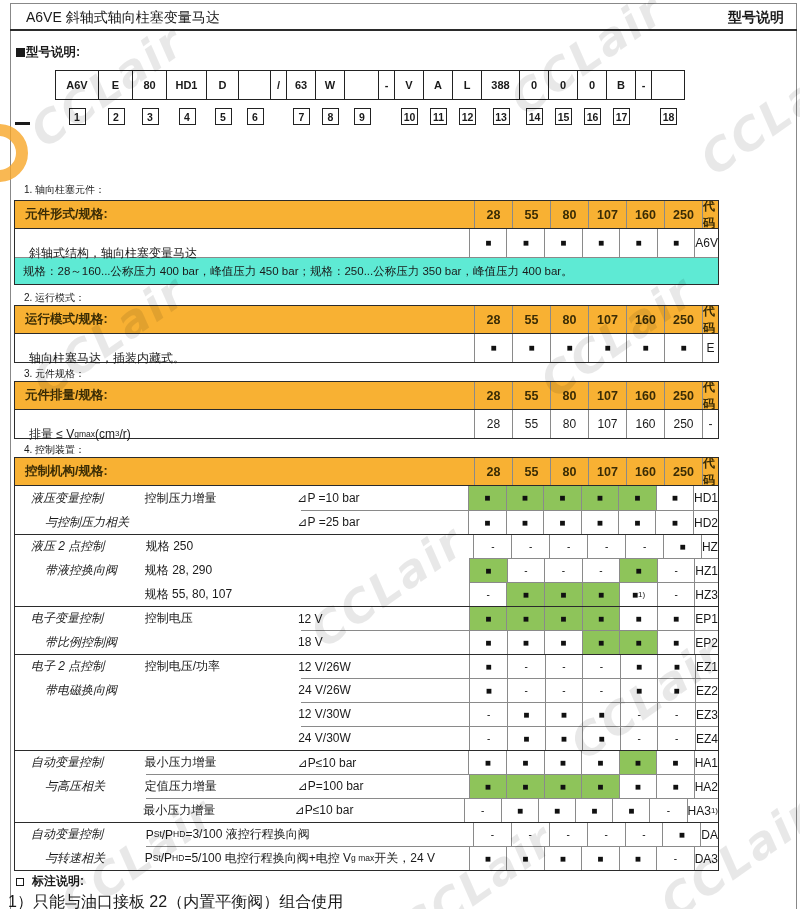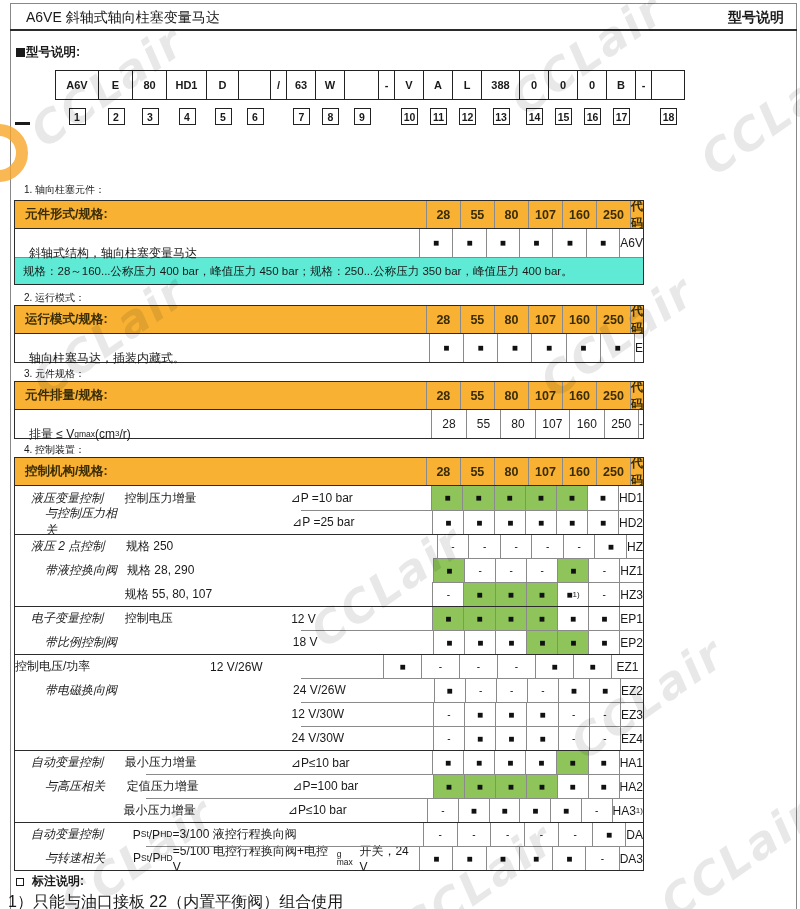--- a/index.html
+++ b/index.html
@@ -27,21 +27,21 @@
   .mcbox{ height:30px; width:100%; border:1px solid #222; display:flex; align-items:center;
           justify-content:center; font-size:11px; font-weight:700; background:#fff; }
   .mc + .mc .mcbox{ border-left:none; }
   .mcnum{ margin-top:8px; width:17px; height:17px; border:1px solid #222; display:flex;
           align-items:center; justify-content:center; font-size:10.5px; font-weight:700; background:#fff; }
   .w44{width:44px}.w40{width:40px}.w38{width:38px}.w34{width:34px}.w33{width:33px}
   .w32{width:32px}.w29{width:29px}.w16{width:16px}
 
   .sect{ position:absolute; left:24px; font-size:10px; z-index:4; }
 
-  .tbl{ position:absolute; left:14px; width:630px; border:1px solid var(--dk); background:#fff; z-index:3; }
+  .tbl{ position:absolute; left:14px; width:705px; border:1px solid var(--dk); background:#fff; z-index:3; }
   .trow{ display:flex; height:28px; position:relative; background:#fff; }
   .t4 .trow{ height:24px; }
   .thead{ background:var(--orange); font-weight:700; border-bottom:1px solid var(--dk); height:28px !important; }
   .labh{ width:459px; display:flex; align-items:center; padding-left:10px; font-size:12.5px; color:#3a2c05; }
   .lab{ width:459px; display:flex; align-items:center; padding-left:14px; font-size:12px;margin-top:20px; }
   .vc{ width:38px; border-left:1px solid var(--cb); border-top:1px solid var(--cb);
        display:flex; align-items:center; justify-content:center; background:#fff; font-size:12.5px; font-weight:inherit; }
   .cc{ flex:1; border-left:1px solid var(--cb); border-top:1px solid var(--cb);
        display:flex; align-items:center; justify-content:center; font-size:12px; background:#fff; }
   .thead .vc,.thead .cc{ border-top:none; background:transparent; color:#3a2c05; }
@@ -53,21 +53,21 @@
   .mk2{ font-style:normal; font-size:12px; }
   sup{ font-size:8px; line-height:1; }
   sub{ font-size:8.5px; line-height:1; }
   .note{ height:27px; border-top:1px solid var(--cb); display:flex; align-items:center;
          padding-left:8px; font-size:11.5px; background:#5eead4; }
   .g1,.g2,.g3{ display:flex; align-items:center; font-size:12px; }
   .g1{ width:131px; padding-left:16px;font-style:italic; }
   .g1.ind{ padding-left:30px; }
   .g2{ width:155px; }
   .g2.wide{ width:328px; }
-  .g3{ width:173px;margin-left:40px; }
+  .g3{ width:173px; }
   .pl{ position:absolute; top:0; height:1px; background:var(--cb); z-index:5; }
   .pl.c2{ left:131px; width:328px; }
   .pl.c3{ left:286px; width:173px; }
 
   .fnote-bullet{ position:absolute; left:16px; top:873px; display:flex; align-items:center; gap:8px;
                  font-size:12px; font-weight:700; z-index:4; }
   .fnote{ position:absolute; left:8px; top:892px; font-size:16px; z-index:4; }
 
   .wm{ position:absolute; font-family:"DejaVu Sans",sans-serif; font-style:italic; font-weight:700;
        font-size:45px; letter-spacing:2px; color:rgba(0,0,0,0.09); transform:rotate(-35deg);
@@ -486,20 +486,21 @@
     <div class="vc green">
         <i class="mk">■</i>
       </div>
     <div class="vc">
         <i class="mk">■</i>
       </div>
     <div class="cc">EP2</div>
   </div>
 
   <div class="trow gstart">
+    <div class="g1">电子 2 点控制</div>
     <div class="g2">控制电压/功率</div>
     <div class="g3">12 V/26W</div>
     <div class="vc">
         <i class="mk">■</i>
       </div>
     <div class="vc">
         <i class="mk">-</i>
       </div>
     <div class="vc">
         <i class="mk">-</i>

